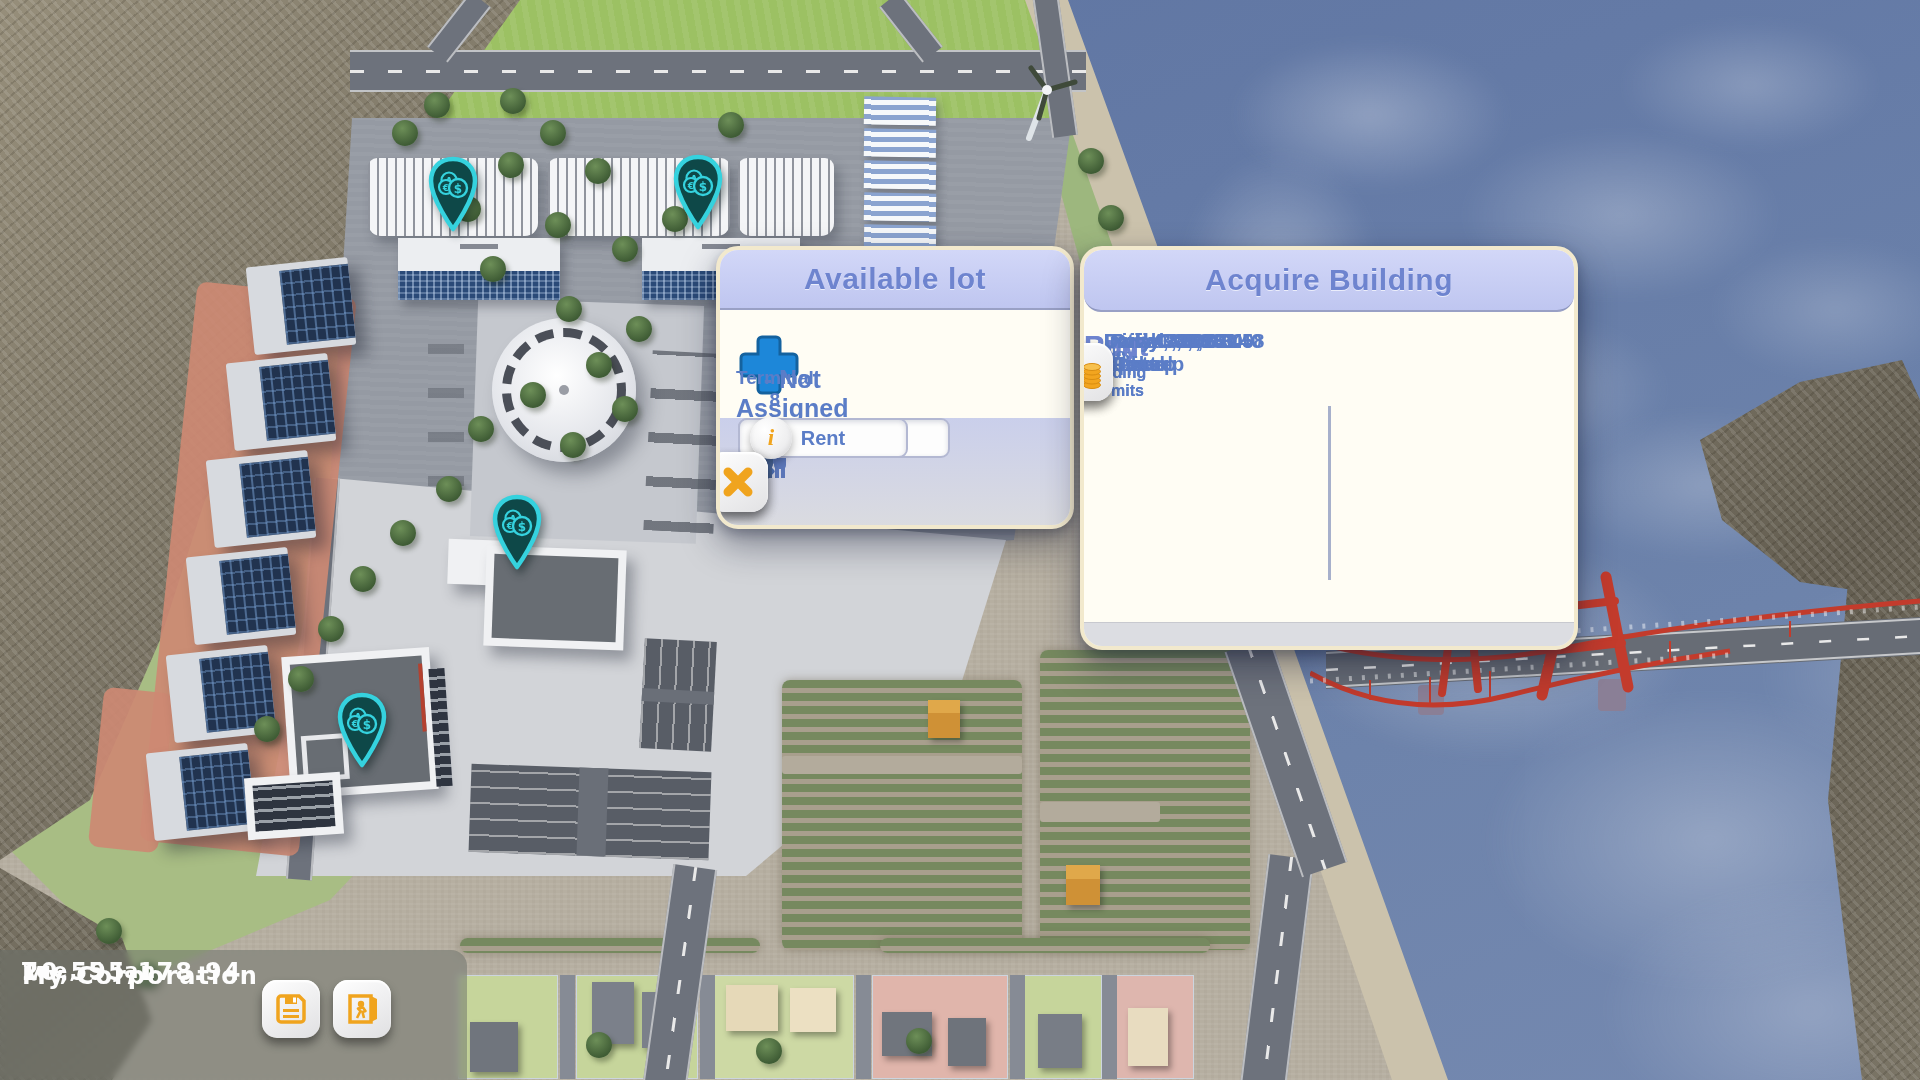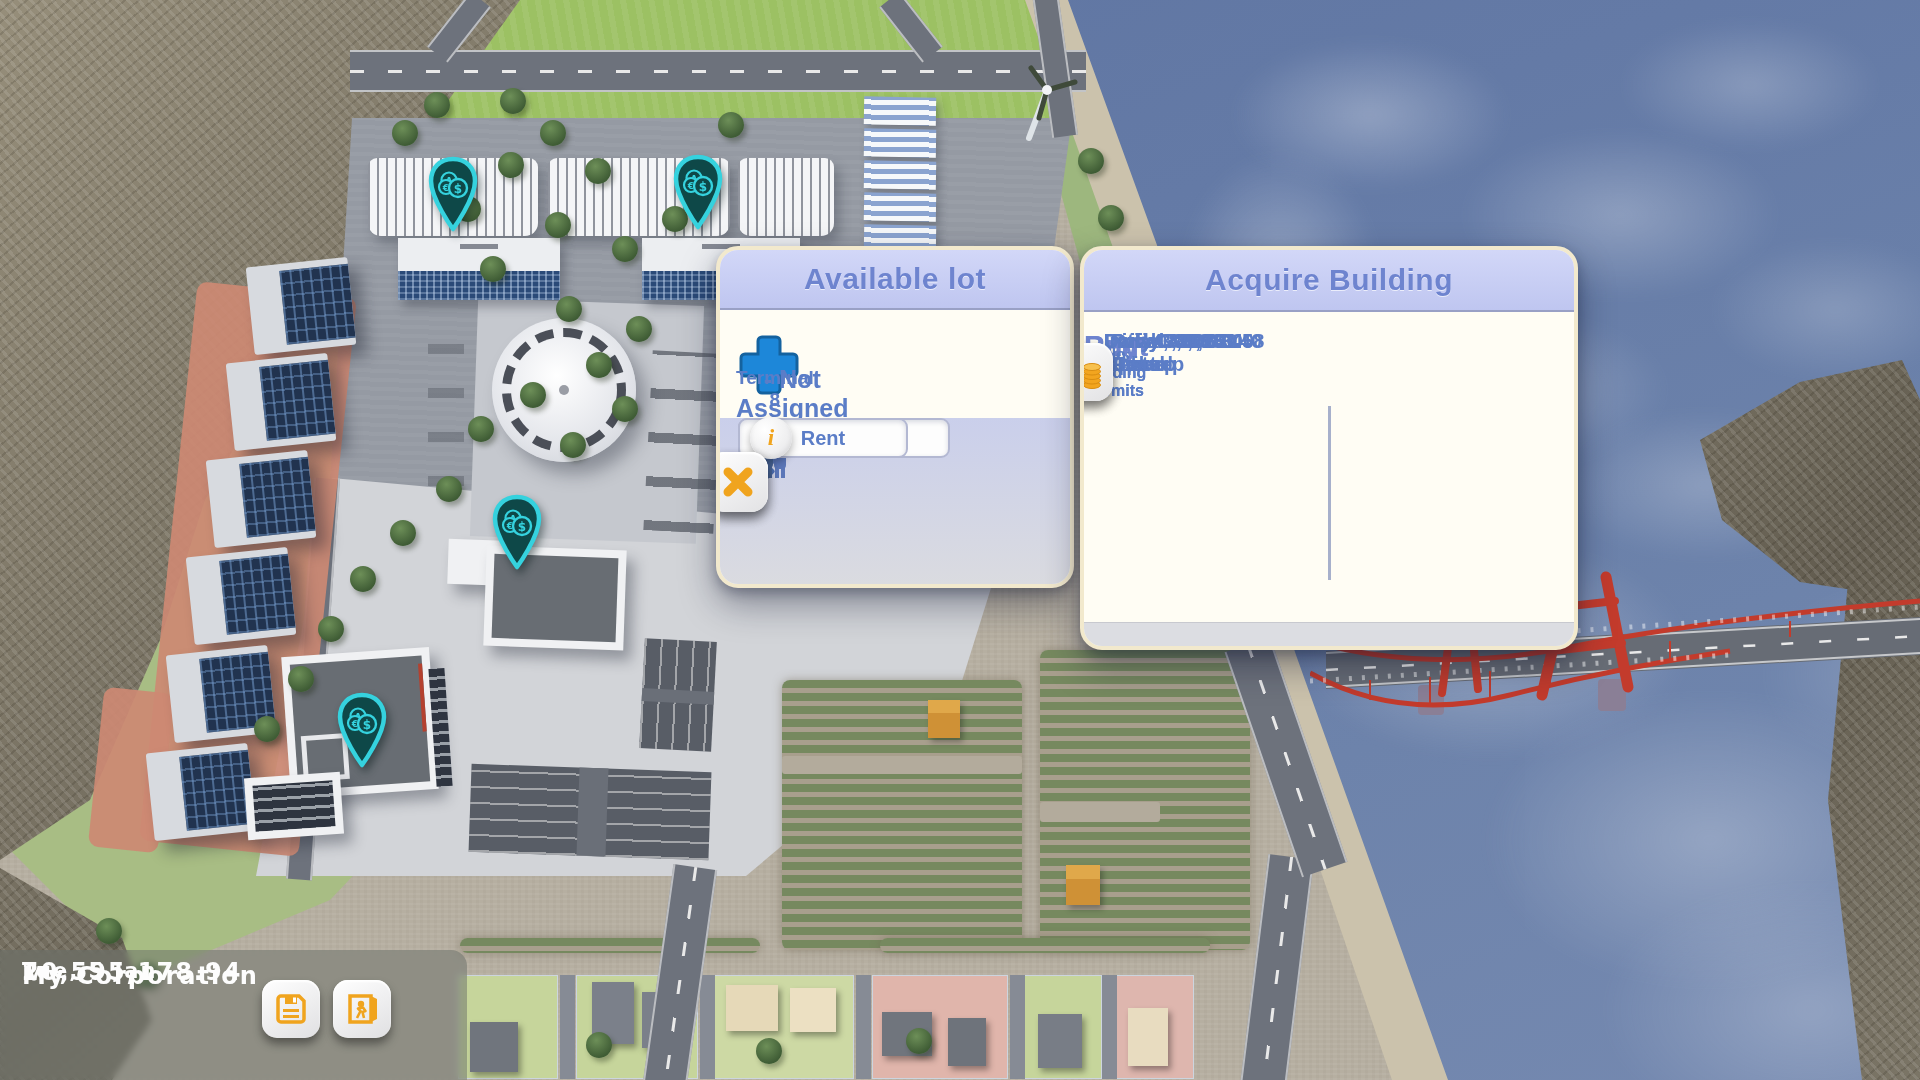--- a/index.html
+++ b/index.html
@@ -97,21 +97,21 @@
 
   
   .panel{border-radius:22px;border:4px solid #f2e9cd;overflow:hidden;background:#fffdf4;
     box-shadow:0 16px 36px rgba(15,20,45,.4),0 5px 12px rgba(15,20,45,.28);}
   .panel-header{left:0;right:0;top:0;background:linear-gradient(#d2d7f8,#bfc6f0);
     border-bottom:2px solid rgba(95,105,145,.5);display:flex;align-items:center;justify-content:center;}
   .panel-title{position:static;font-weight:700;color:#6e84cf;letter-spacing:.5px;
     text-shadow:0 1px 0 rgba(255,255,255,.65);}
 
   
-  #available-lot{left:716px;top:246px;width:358px;height:342px;}
+  #available-lot{left:716px;top:246px;width:358px;height:283px;}
   #available-lot .panel-header{height:60px;}
   #available-lot .panel-title{font-size:30px;}
   .al-top{left:0;right:0;top:62px;height:106px;background:#fffdf4;display:flex;align-items:center;padding:0 16px;}
   .al-plus{position:static;width:66px;height:66px;flex:0 0 66px;}
   .al-texts{position:static;flex:1;text-align:center;color:#5b7dc7;}
   .al-line1{position:static;font-size:25px;font-weight:700;}
   .al-line2{position:static;font-size:19px;font-weight:700;margin-top:2px;}
   .al-bottom{left:0;right:0;top:168px;bottom:0;background:linear-gradient(#cacfeb,#dadbe0);padding:20px 18px;}
   .al-row{position:static;display:flex;align-items:center;margin-bottom:12px;}
   .al-ico{position:static;width:58px;display:flex;justify-content:center;flex:0 0 58px;}
@@ -122,21 +122,21 @@
     background:radial-gradient(circle at 35% 30%,#ffffff,#e4e4e6);border:none;
     box-shadow:0 4px 8px rgba(0,0,0,.3),inset 0 -3px 5px rgba(0,0,0,.08);
     font-family:"Liberation Serif",serif;font-style:italic;font-weight:700;font-size:23px;color:#f0a41e;cursor:pointer;}
   .al-actions{position:static;display:flex;justify-content:center;gap:10px;margin-top:14px;}
   .sq-btn{position:static;width:60px;height:60px;border-radius:17px;border:none;cursor:pointer;
     background:linear-gradient(150deg,#ffffff,#e2e2e4);
     box-shadow:0 6px 11px rgba(0,0,0,.33),inset 0 2px 2px #fff;display:flex;align-items:center;justify-content:center;}
 
   
   #acquire-building{left:1080px;top:246px;width:498px;height:404px;}
-  #acquire-building .panel-header{height:62px;}
+  #acquire-building .panel-header{height:62px;border-radius:17px;}
   #acquire-building .panel-title{font-size:30px;}
   .aq-body{left:0;right:0;top:64px;bottom:24px;background:#fffdf4;display:flex;}
   .aq-col{position:static;flex:1;padding-top:16px;color:#5b7dc7;}
   .aq-col-title{position:static;text-align:center;font-size:29px;font-weight:700;color:#6e84cf;margin-bottom:22px;}
   .aq-row{position:static;display:flex;justify-content:space-between;font-size:20px;font-weight:700;
     padding:0 20px 0 28px;margin-bottom:7px;}
   .aq-col.rent .aq-row{padding:0 30px 0 20px;}
   .aq-row.gap{margin-bottom:21px;}
   .aq-permits{position:static;text-align:center;font-size:16px;font-weight:700;margin-top:16px;}
   .aq-btnrow{position:static;display:flex;justify-content:center;margin-top:13px;}

